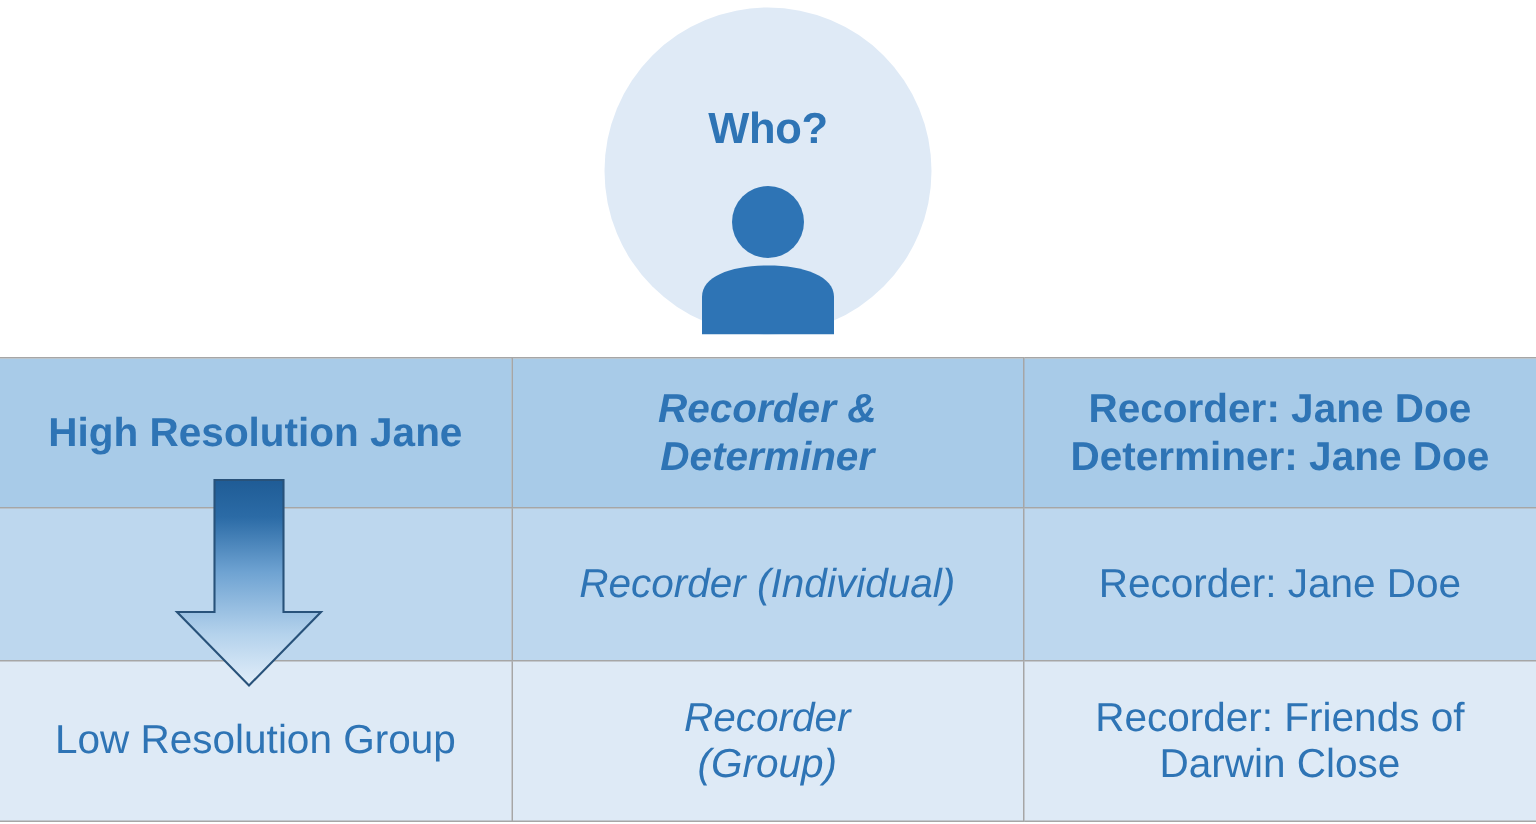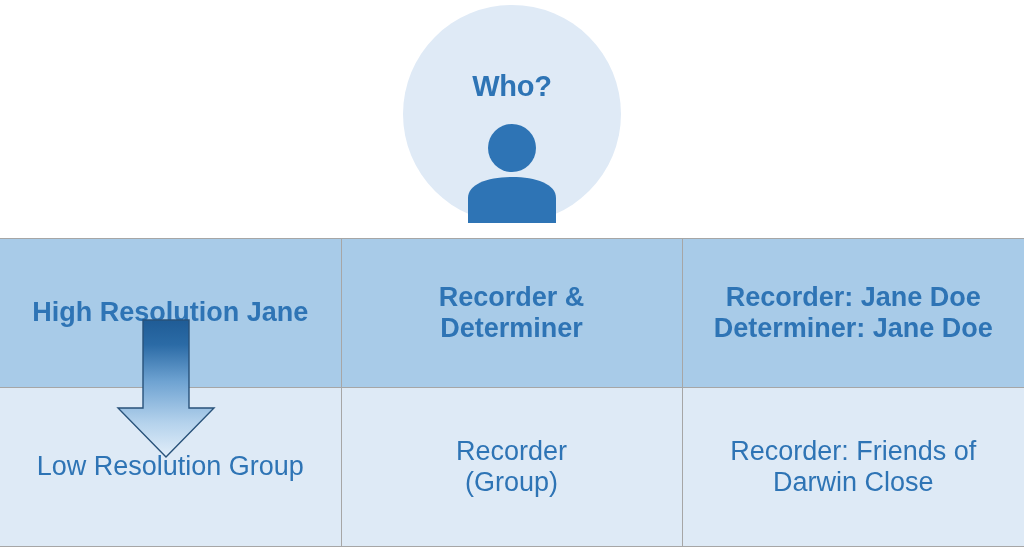--- a/index.html
+++ b/index.html
@@ -60,21 +60,21 @@
     text-align: center;
     vertical-align: middle;
     color: #2e74b5;
     padding: 0 8px;
     box-sizing: border-box;
   }
   #matrix-table td:first-child { border-left: none; }
   #matrix-table td:last-child  { border-right: none; }
 
   .col-a { width: 341px; }
-  .col-b { width: 341px; }
+  .col-b { width: 341px; font-style: italic; }
   .col-c { width: 342px; }
 
   tr.row-header td {
     background: #a8cbe8;
     font-weight: bold;
     font-size: 27px;
     line-height: 1.16;
     height: 100px;
     border-top: none;
   }
@@ -117,20 +117,25 @@
   </svg>
 </div>
 
 <table id="matrix-table">
   <tbody>
     <tr class="row-header">
       <td class="col-a">High Resolution Jane</td>
       <td class="col-b">Recorder &amp;<br>Determiner</td>
       <td class="col-c">Recorder: Jane Doe<br>Determiner: Jane Doe</td>
     </tr>
+    <tr class="row-mid">
+      <td class="col-a cell-empty"></td>
+      <td class="col-b">Recorder (Individual)</td>
+      <td class="col-c">Recorder: Jane Doe</td>
+    </tr>
     <tr class="row-low">
       <td class="col-a">Low Resolution Group</td>
       <td class="col-b">Recorder<br>(Group)</td>
       <td class="col-c">Recorder: Friends of<br>Darwin Close</td>
     </tr>
   </tbody>
 </table>
 
 <svg id="down-arrow" viewBox="0 0 104 142" aria-hidden="true">
   <defs>

